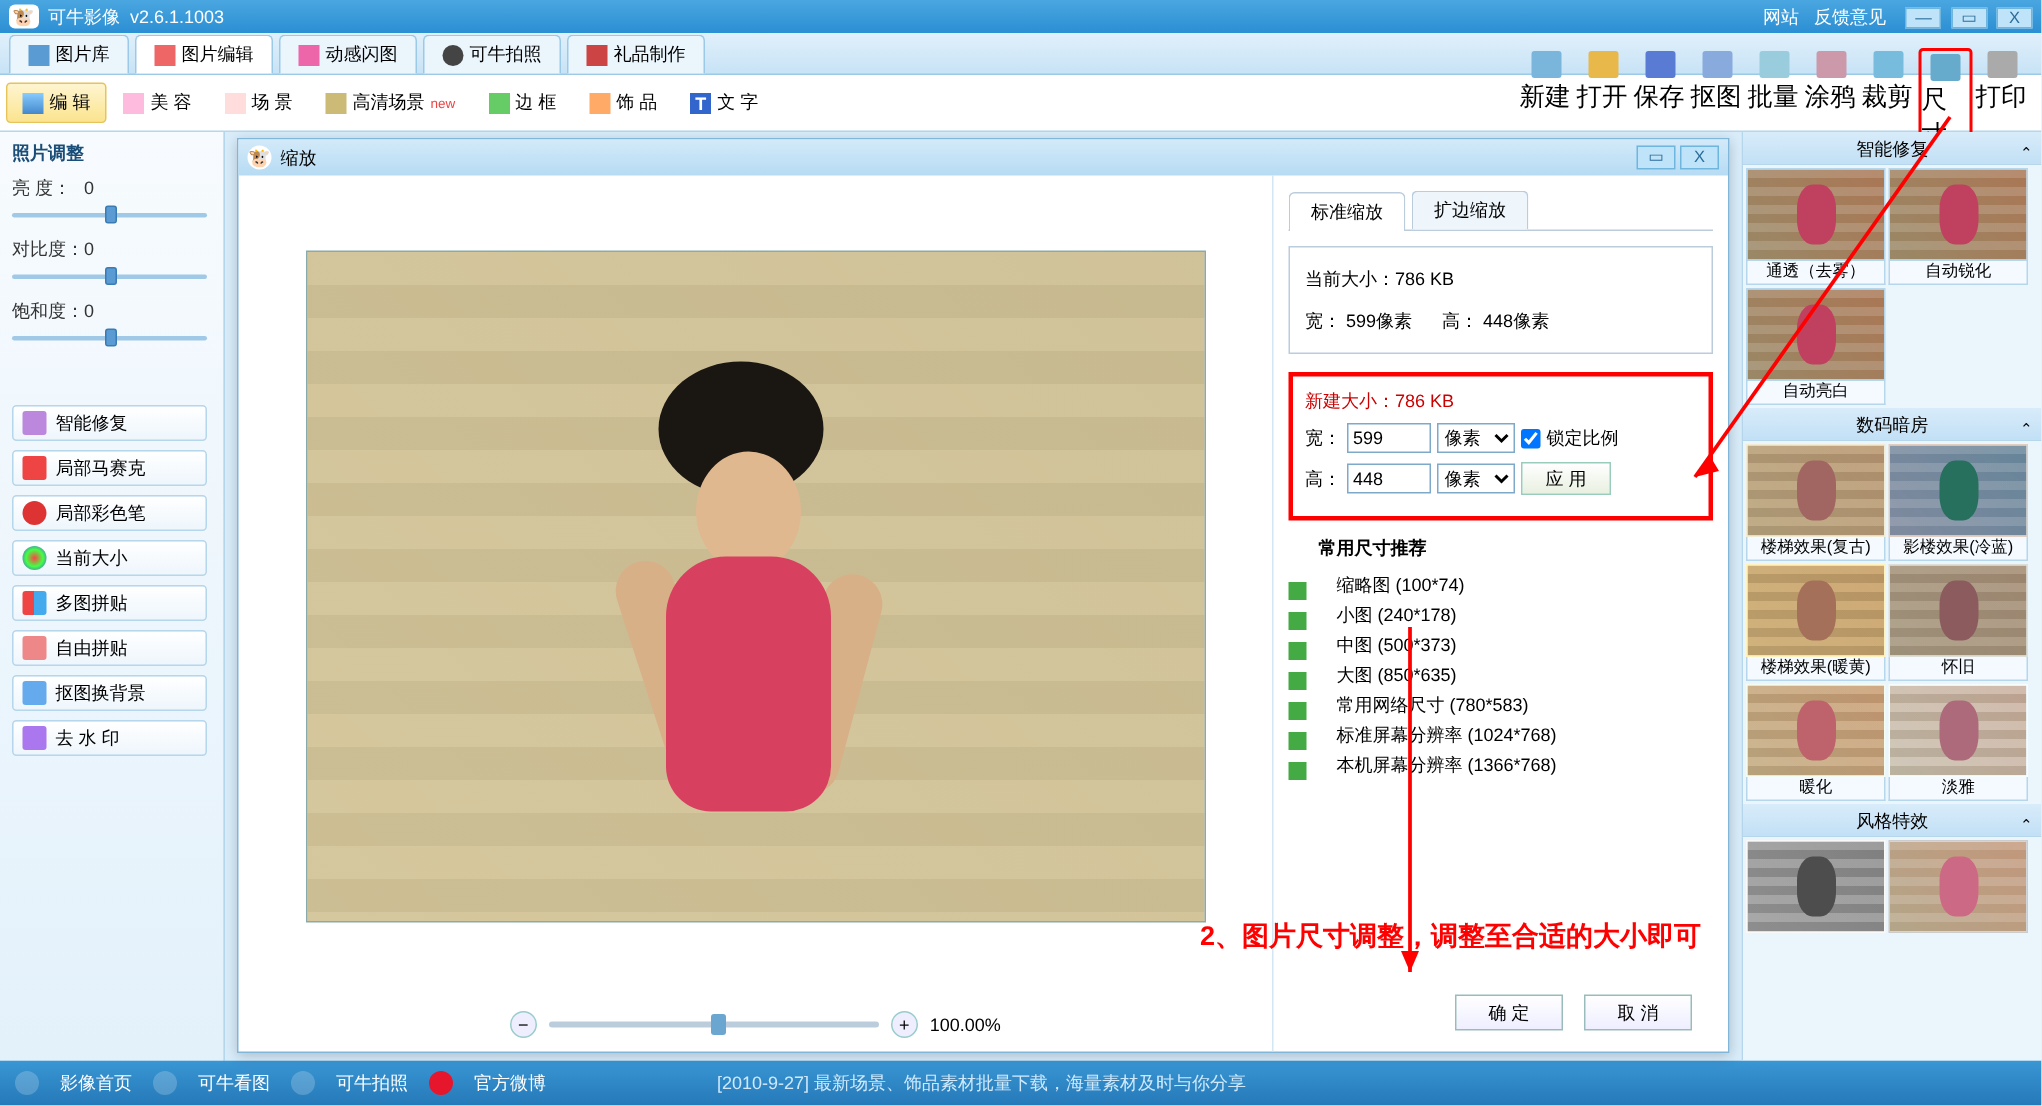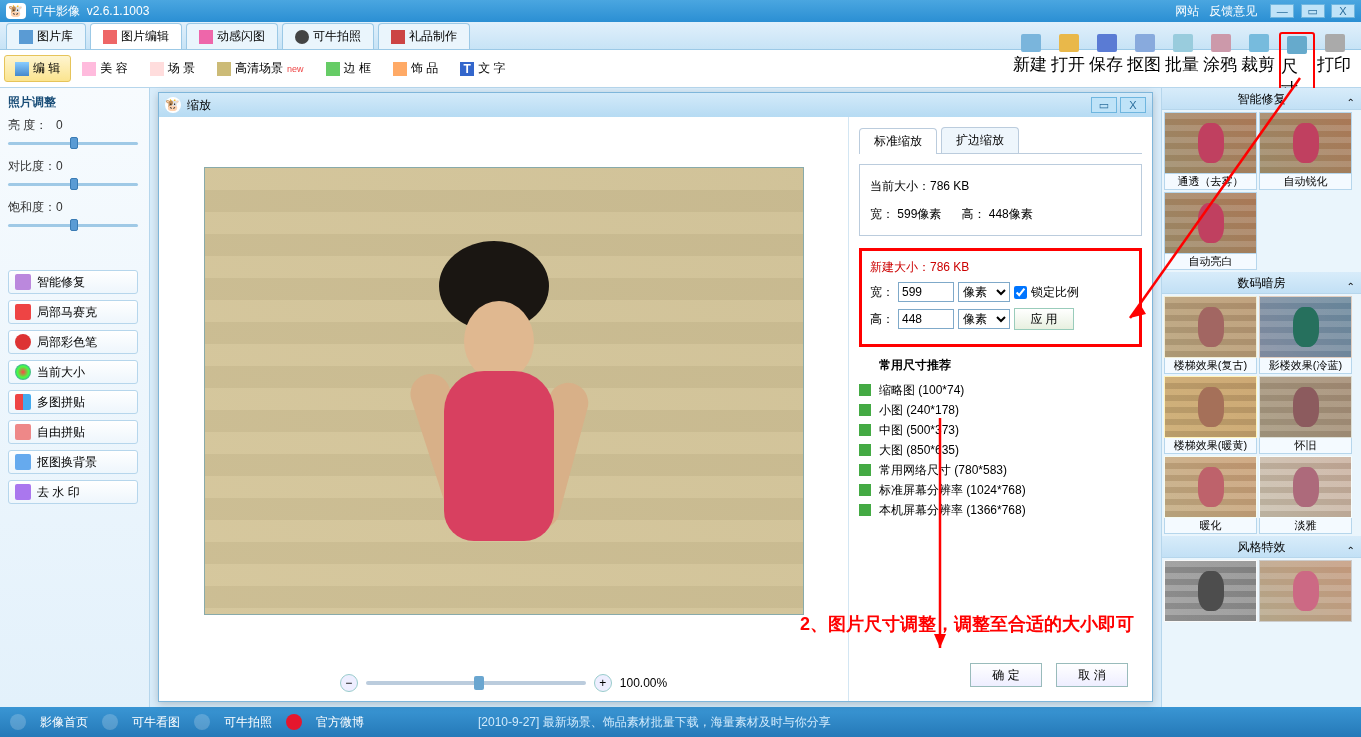--- a/index.html
+++ b/index.html
@@ -64,23 +64,23 @@
 .ztabs{display:flex; border-bottom:1px solid #bcd; margin-bottom:10px;}
 .ztab{padding:4px 14px; border:1px solid #bcd; border-bottom:none; margin-right:4px; background:#eef6fc; border-radius:4px 4px 0 0; font-size:12px;}
 .ztab.active{background:#fff; position:relative; top:1px;}
 .infobox{border:1px solid #bcd; padding:10px; margin-bottom:12px; font-size:12px; line-height:22px;}
 .newsize{border:3px solid red; padding:8px; margin-bottom:10px; position:relative;}
 .newsize .hdr{color:#c00; font-size:12px; margin-bottom:6px;}
 .field-row{display:flex; align-items:center; gap:4px; margin-bottom:6px; font-size:12px;}
 .field-row input.num{width:56px; height:20px; border:1px solid #7fa9c9; padding:0 3px; font-size:12px;}
 .field-row select{width:52px; height:20px; border:1px solid #7fa9c9; font-size:12px; background:#fff;}
 .chk{width:13px;height:13px;}
-.applybtn{width:60px; height:22px; border:1px solid #9cb; background:linear-gradient(#fff,#e8f0e0); font-size:12px;font-family:Liberation Serif, serif;}
+.applybtn{width:60px; height:22px; border:1px solid #9cb; background:linear-gradient(#fff,#e8f0e0); font-size:12px;}
 .recommend h5{font-size:12px; margin-bottom:6px;margin-left:20px;}
-.recommend div{font-size:12px; line-height:20px; display:flex; align-items:center; gap:8px;}
+.recommend div{font-size:12px; line-height:20px; display:flex; align-items:flex-end; gap:20px;}
 .gico{width:12px;height:12px; background:#4a4; display:inline-block;}
 .dlgbtns{position:absolute; bottom:14px; right:24px; display:flex; gap:14px;}
 .dlgbtn{width:72px; height:24px; border:1px solid #9bb; background:linear-gradient(#fff,#eef); font-size:12px;}
 
 .rightpanel{width:200px; background:#eaf5fc; border-left:1px solid #b6d6ec; display:flex; flex-direction:column;}
 .rhdr{height:22px; background:linear-gradient(#d8ecfa,#c2e0f5); text-align:center; font-size:12px; line-height:22px; border-bottom:1px solid #b6d6ec; position:relative;}
 .rhdr .chev{position:absolute; right:6px; top:4px; font-size:10px;}
 .thumbs{display:flex; flex-wrap:wrap; padding:2px; gap:2px;}
 .thumbcell{width:93px;}
 .thumb{width:93px; height:62px; background:linear-gradient(45deg,#998866,#aa7755); border:1px solid #b6d6ec; position:relative; overflow:hidden;}

